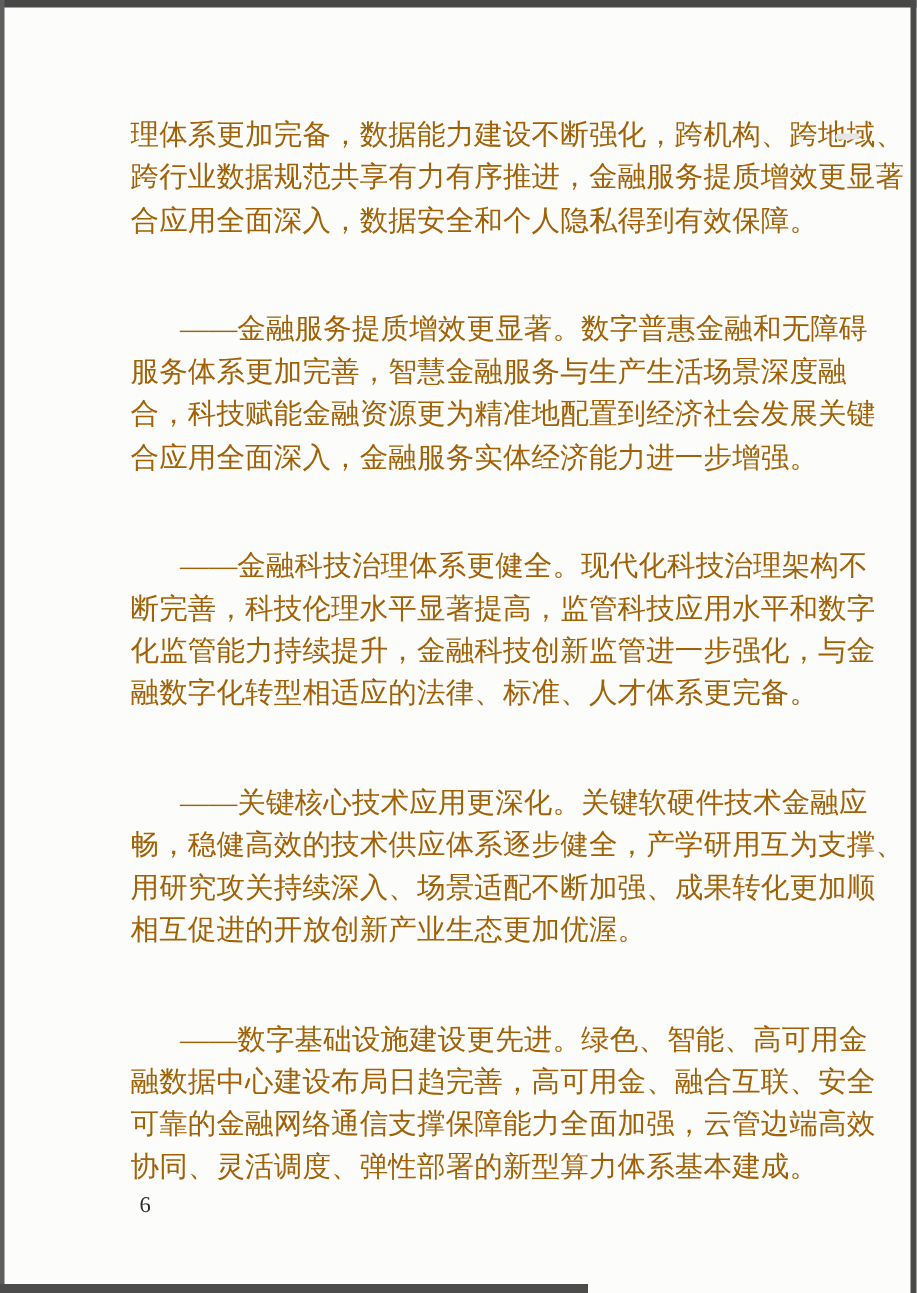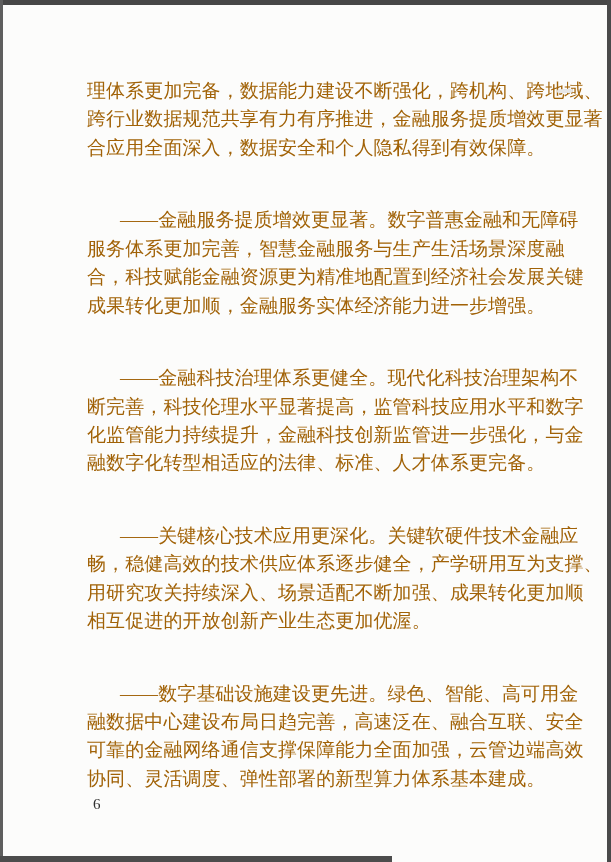--- a/index.html
+++ b/index.html
@@ -84,37 +84,37 @@
   <div class="text-body">
       <div>
         <div class="line">理体系更加完备，数据能力建设不断强化，跨机构、跨地域、</div>
         <div class="line">跨行业数据规范共享有力有序推进，金融服务提质增效更显著</div>
         <div class="line last">合应用全面深入，数据安全和个人隐私得到有效保障。</div>
       </div>
       <div>
         <div class="line indent">——金融服务提质增效更显著。数字普惠金融和无障碍</div>
         <div class="line">服务体系更加完善，智慧金融服务与生产生活场景深度融</div>
         <div class="line">合，科技赋能金融资源更为精准地配置到经济社会发展关键</div>
-        <div class="line last">成果转化更加顺，金融服务实体经济能力进一步增强。</div>
+        <div class="line last">合应用全面深入，金融服务实体经济能力进一步增强。</div>
       </div>
       <div>
         <div class="line indent">——金融科技治理体系更健全。现代化科技治理架构不</div>
         <div class="line">断完善，科技伦理水平显著提高，监管科技应用水平和数字</div>
         <div class="line">化监管能力持续提升，金融科技创新监管进一步强化，与金</div>
         <div class="line last">融数字化转型相适应的法律、标准、人才体系更完备。</div>
       </div>
       <div>
         <div class="line indent">——关键核心技术应用更深化。关键软硬件技术金融应</div>
         <div class="line">畅，稳健高效的技术供应体系逐步健全，产学研用互为支撑、</div>
         <div class="line">用研究攻关持续深入、场景适配不断加强、成果转化更加顺</div>
         <div class="line last">相互促进的开放创新产业生态更加优渥。</div>
       </div>
       <div>
         <div class="line indent">——数字基础设施建设更先进。绿色、智能、高可用金</div>
-        <div class="line">融数据中心建设布局日趋完善，高速泛在、融合互联、安全</div>
+        <div class="line">融数据中心建设布局日趋完善，高可用金、融合互联、安全</div>
         <div class="line">可靠的金融网络通信支撑保障能力全面加强，云管边端高效</div>
         <div class="line last">协同、灵活调度、弹性部署的新型算力体系基本建成。</div>
       </div>
     </div>
   <div class="page-number">6</div>
   <div class="smudge"></div>
   <div class="edge-top"></div>
   <div class="edge-left"></div>
   <div class="edge-right"></div>
   <div class="edge-bottom"></div>

